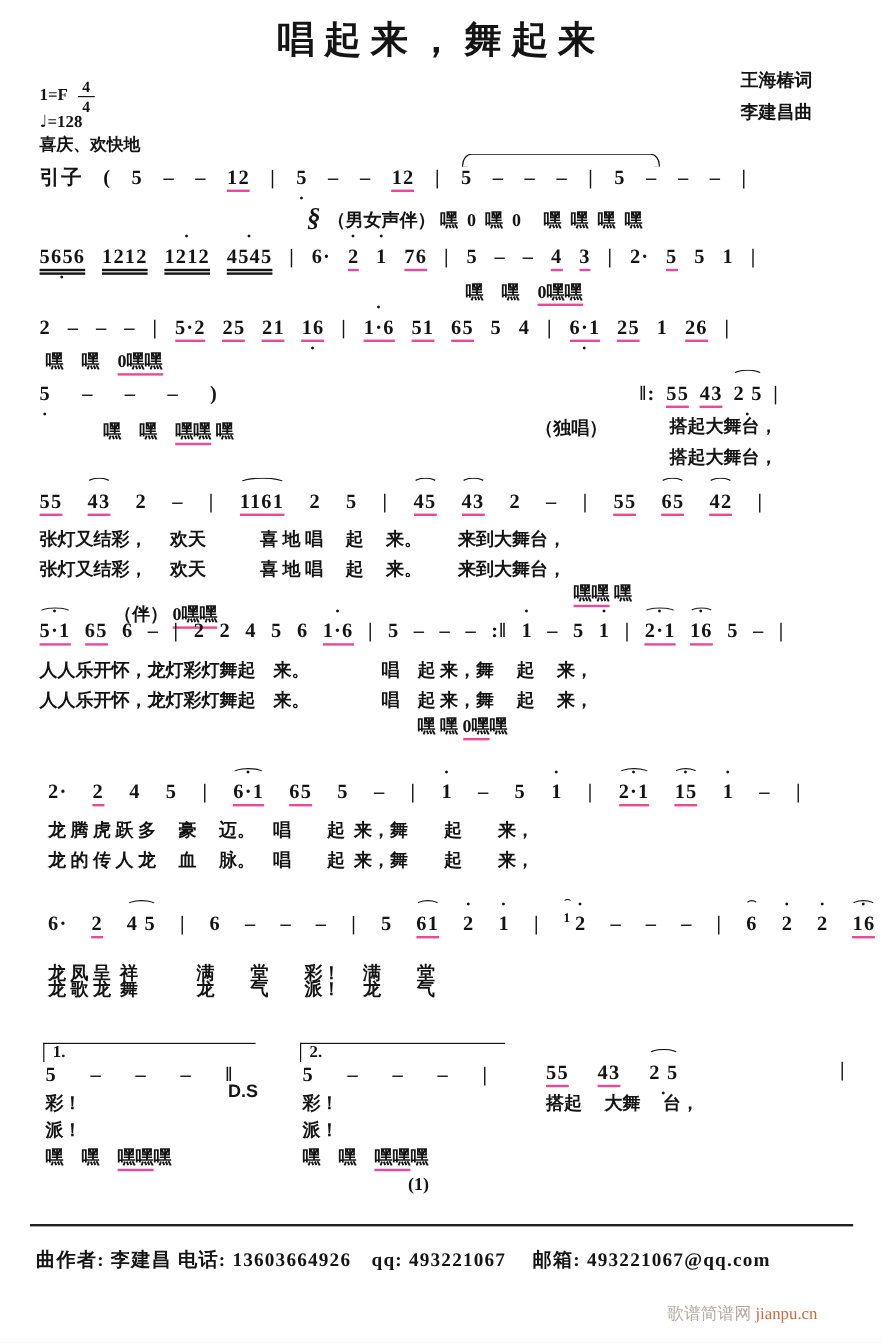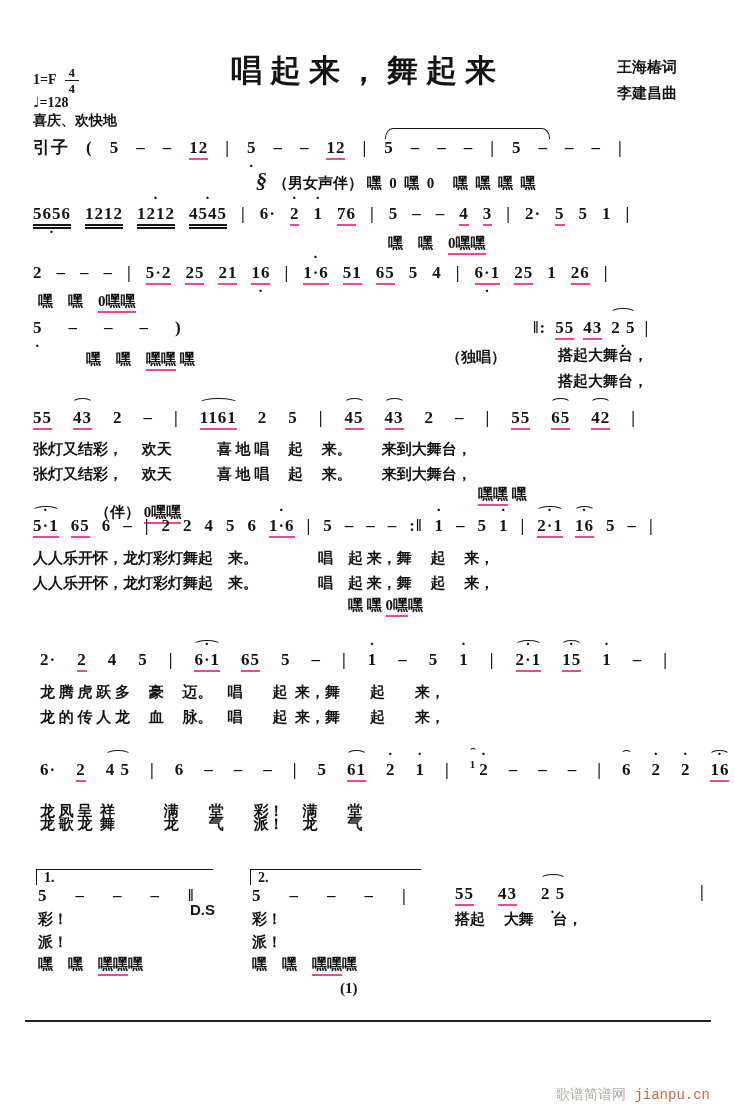--- a/index.html
+++ b/index.html
@@ -17,38 +17,38 @@
   .hi::after{content:"·";position:absolute;top:-11px;left:50%;transform:translateX(-50%);
              font-size:15px;line-height:10px;}
   .lo::after{content:"·";position:absolute;bottom:-13px;left:50%;transform:translateX(-50%);
              font-size:15px;line-height:10px;}
   .arc::before{content:"";position:absolute;left:-1px;right:-1px;top:-10px;height:8px;
              border:1.6px solid transparent;border-top-color:#141414;border-radius:50%;}
   .grace{font-size:11px;transform:translateY(-7px);margin-right:3px !important;}
   .segno{font-style:italic;font-size:22px;margin-right:6px;}
   .cn{letter-spacing:0;}
   .title{left:0;top:12px;width:100%;text-align:center;font-size:31px;font-weight:900;
-         letter-spacing:8px;margin-top:38px;}
+         letter-spacing:8px;}
   .credit{left:617px;font-size:15px;font-weight:bold;}
   .hdr{left:33px;font-size:14px;font-weight:bold;}
   .frac{display:inline-block;text-align:center;vertical-align:middle;margin-left:8px;
         font-size:13px;line-height:13px;font-weight:bold;}
   .frac .ftop{display:block;border-bottom:1.5px solid #141414;padding:0 4px 1px;}
   .frac .fbot{display:block;padding-top:1px;}
   .notechar{font-family:"DejaVu Sans",sans-serif;}
   .tie-line{left:385px;top:128px;width:163px;height:10px;border:1.5px solid #141414;
         border-bottom:none;border-top-left-radius:8px 10px;border-top-right-radius:8px 10px;}
   .volta{border-top:1.8px solid #141414;border-left:1.8px solid #141414;height:15px;}
   .vlabel{display:inline-block;margin:0 0 0 7px;font-size:14px;font-weight:bold;
         transform:translateY(-2px);}
   .ds{left:190px;top:901px;font-family:"Liberation Sans",sans-serif;font-weight:bold;
         font-size:15px;}
   .hr-line{left:25px;top:1020px;width:686px;border-top:2.5px solid #222;}
   .contact{left:30px;top:1040px;font-size:16px;font-weight:bold;letter-spacing:1px;}
-  .watermark{left:556px;top:1086px;font-size:14px;font-family:Liberation Mono, monospace;}
+  .watermark{left:556px;top:1086px;font-size:14px;font-family:Liberation Serif, serif;}
 </style>
 </head>
 <body>
 
 <div class="page">
 
   <div class="abs title">唱起来，舞起来</div>
 
   <div class="abs credit" style="top:58px;">王海椿词</div>
   <div class="abs credit" style="top:84px;">李建昌曲</div>
@@ -107,18 +107,19 @@
 
   <div class="abs volta" style="left:36px;top:869px;width:176px;">
     <span class="vlabel">1.</span>
   </div>
   <div class="abs volta" style="left:250px;top:869px;width:170px;">
     <span class="vlabel">2.</span>
   </div>
   <div class="abs ds">D.S</div>
 
   <div class="abs hr-line"></div>
+  <div class="abs contact">曲作者: 李建昌 电话: 13603664926　qq: 493221067　 邮箱: 493221067@qq.com</div>
 
   <div class="abs watermark">
     <span style="color: rgb(179, 171, 163);">歌谱简谱网 </span><span style="color: rgb(204, 106, 61);">jianpu.cn</span>
   </div>
 
 </div>
 
 </body></html>

